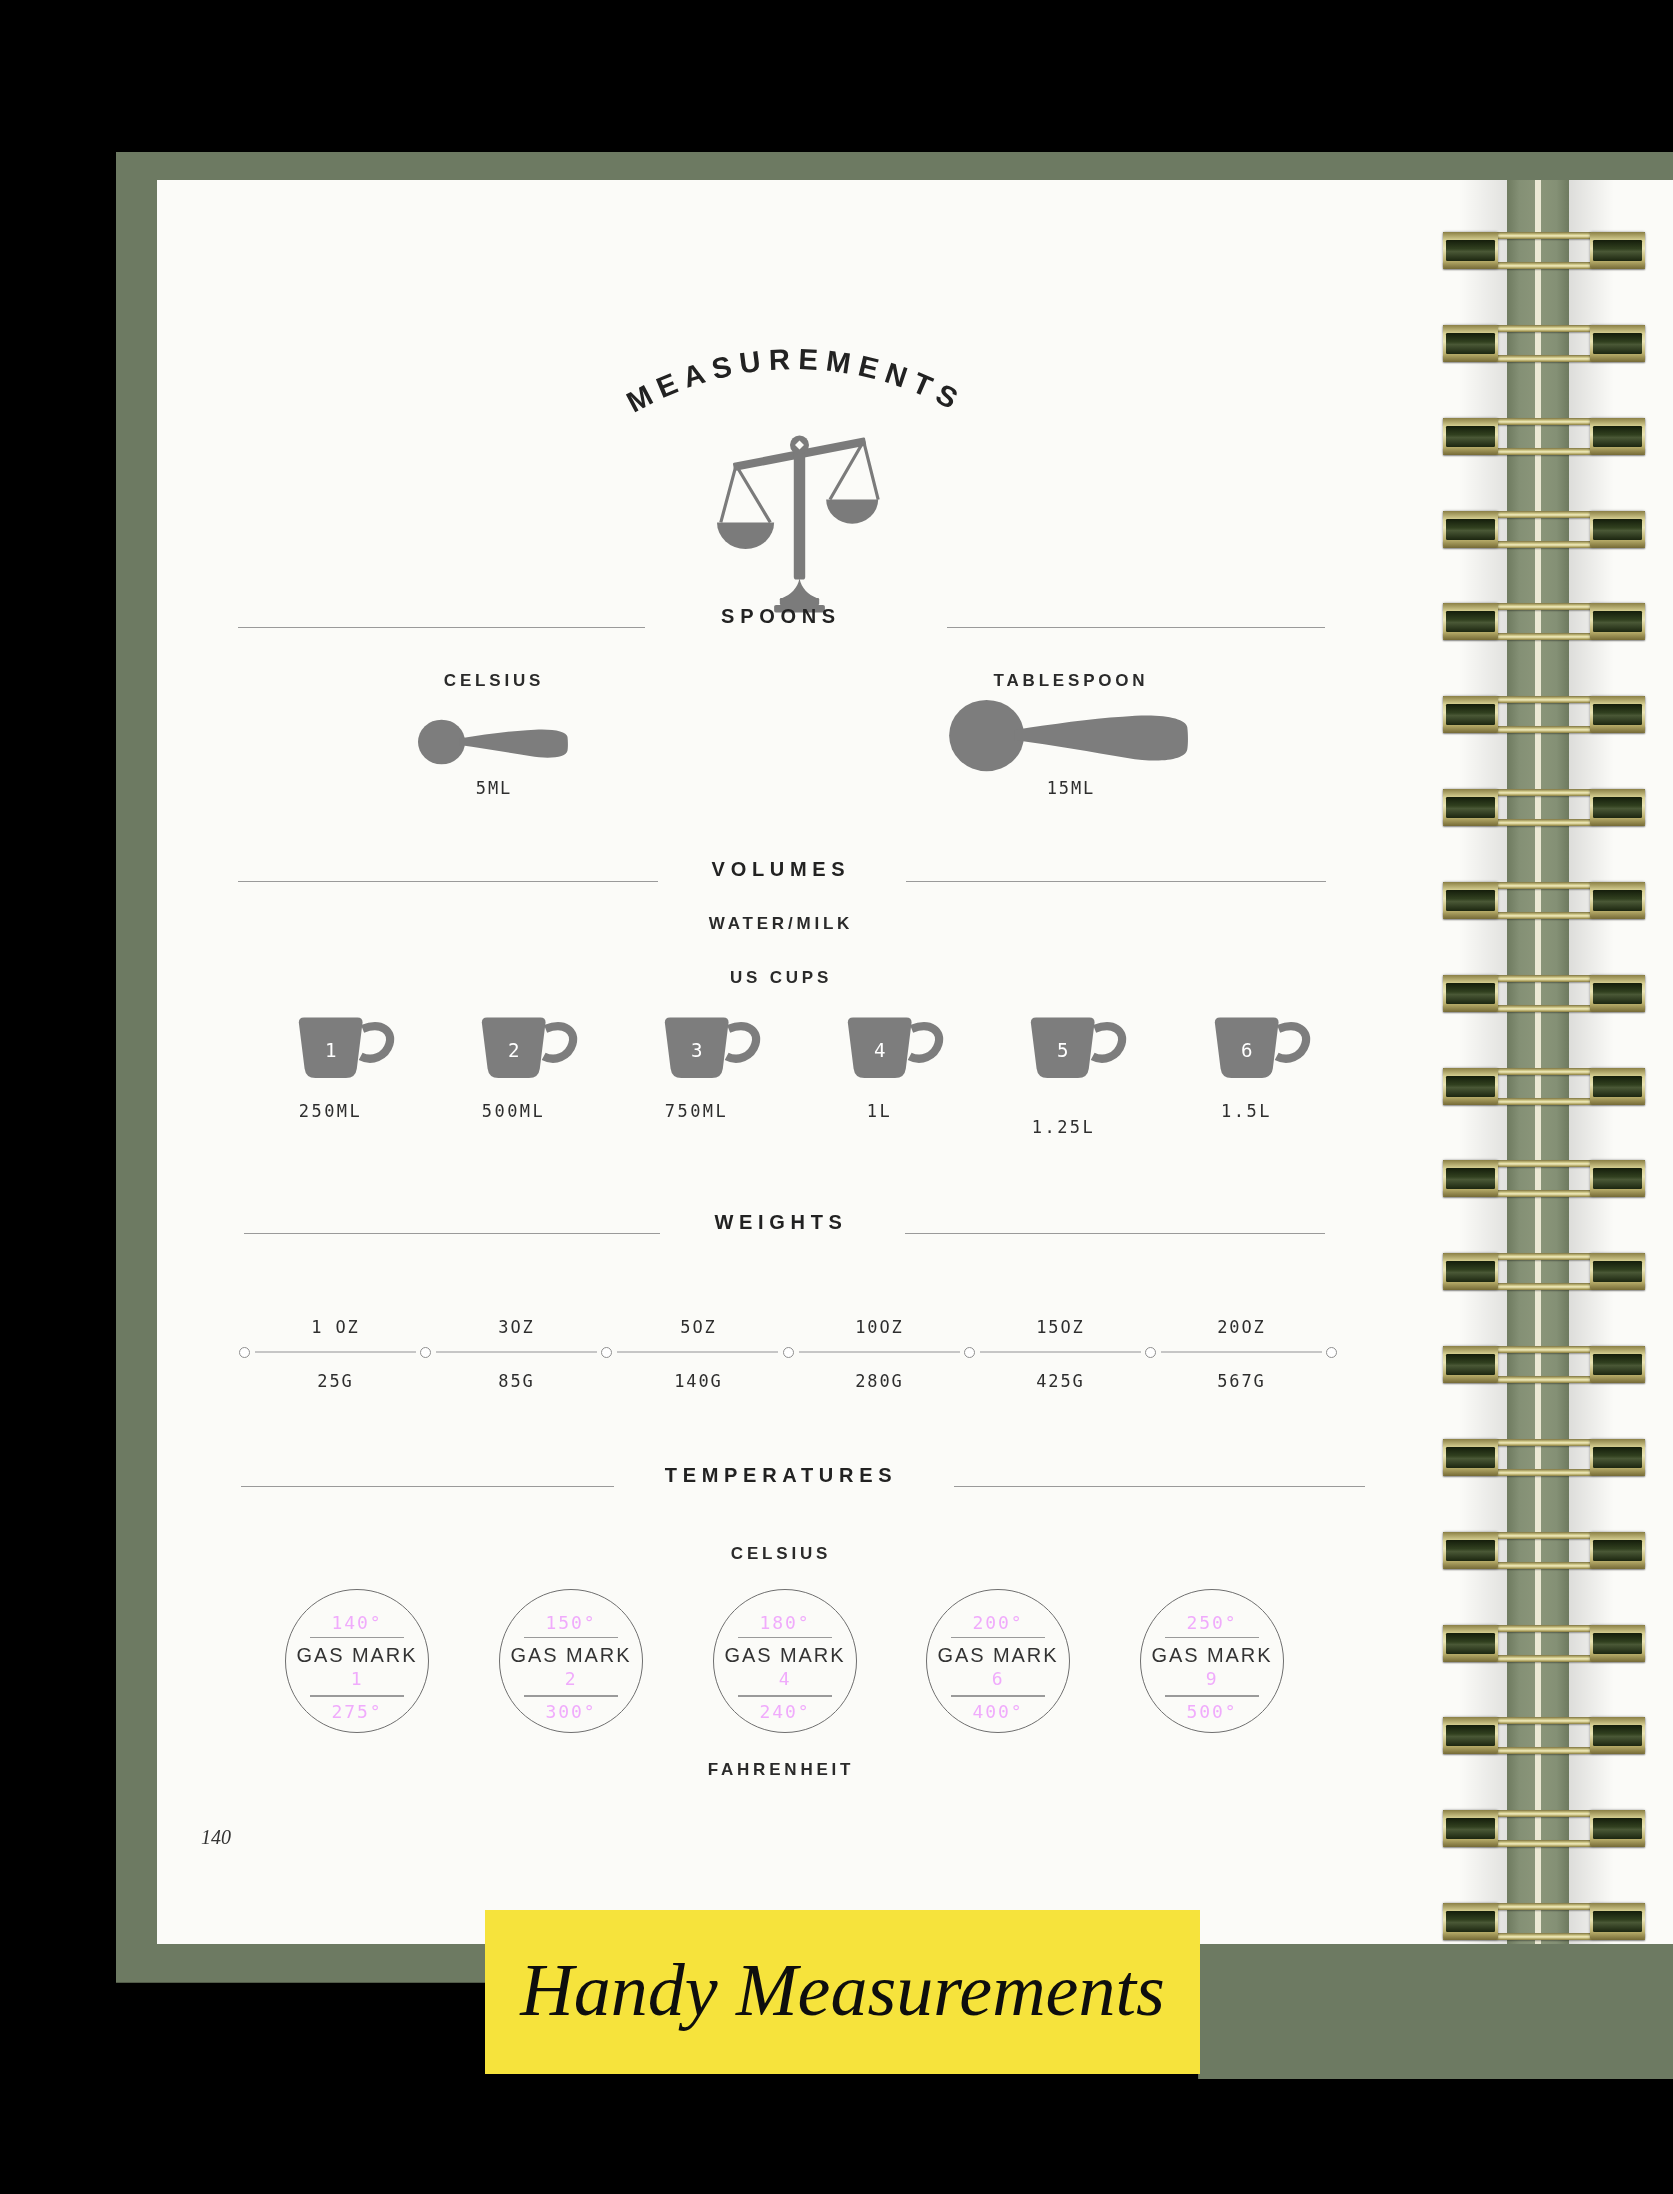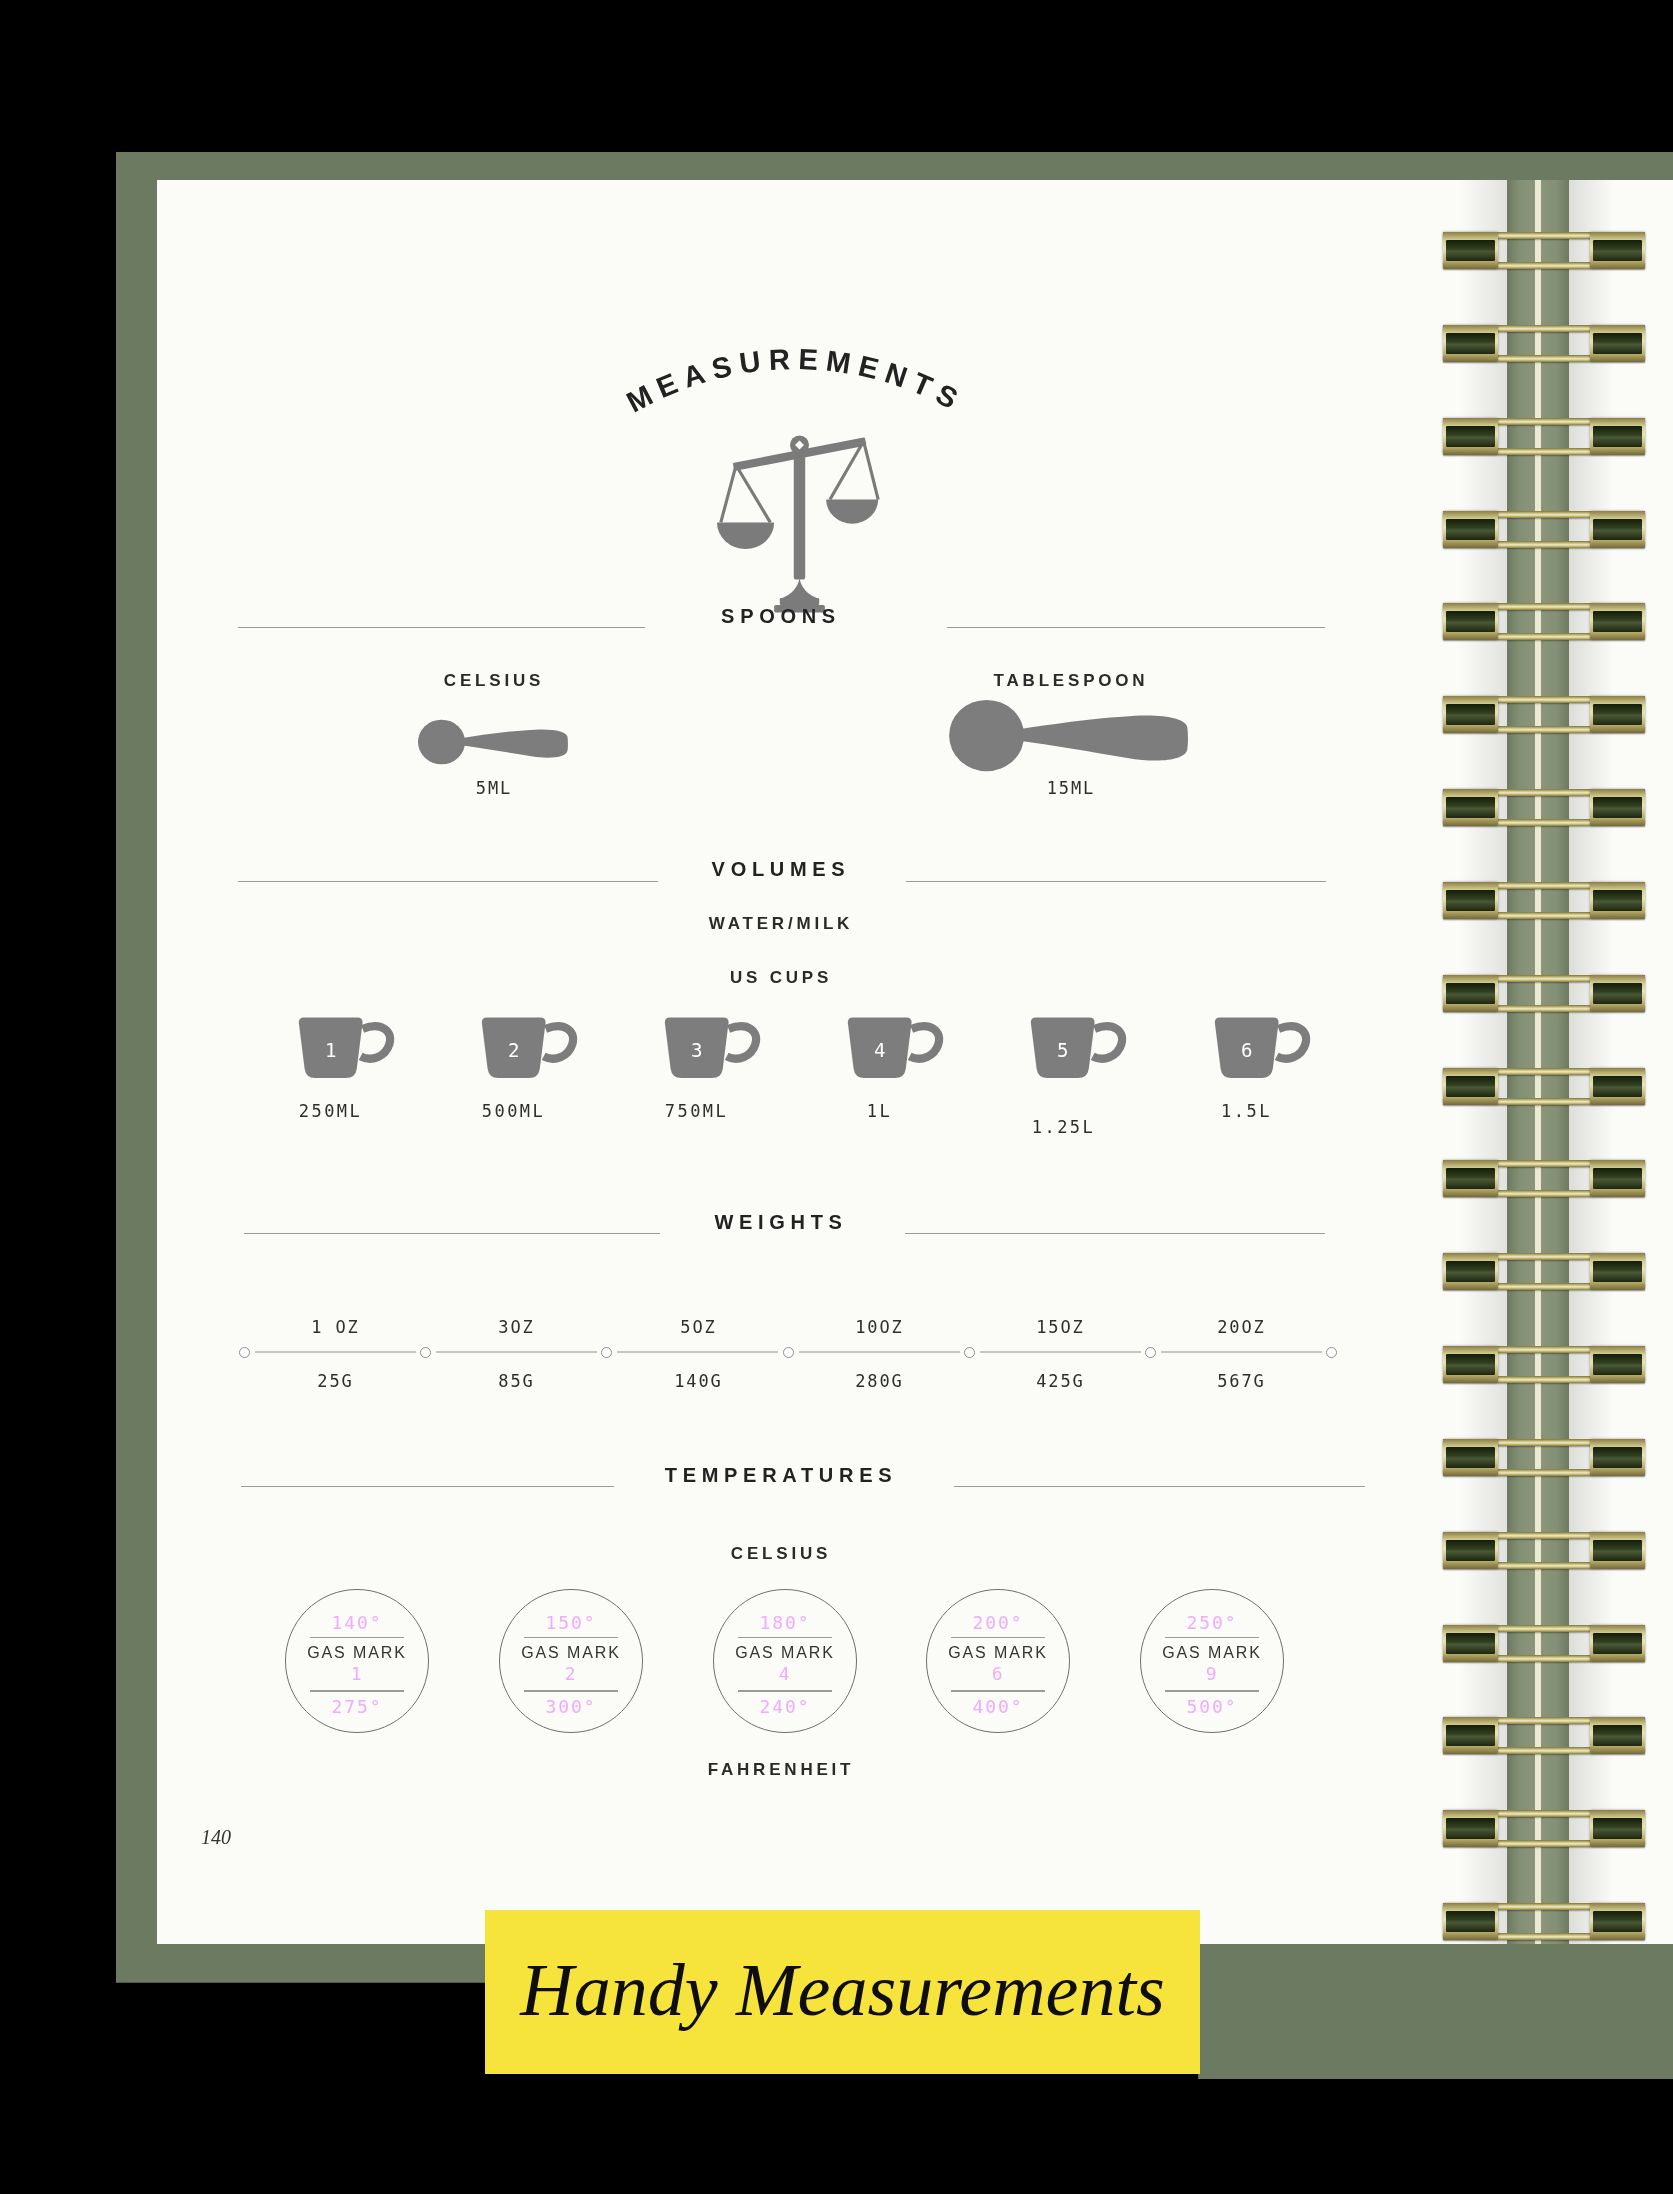--- a/index.html
+++ b/index.html
@@ -45,21 +45,21 @@
          background:#fff;border:1.3px solid #8f8f8f;box-sizing:border-box;}
   .wseg{position:absolute;top:1351px;height:1.9px;background:#c6c6c6;}
   .woz{position:absolute;top:1317px;width:153px;text-align:center;}
   .wg{position:absolute;top:1371px;width:153px;text-align:center;}
   
   .tcircle{position:absolute;top:1589px;width:144px;height:144px;border-radius:50%;
            border:1.3px solid #6f6f6f;box-sizing:border-box;display:flex;flex-direction:column;
            align-items:center;padding-top:21.6px;}
   .tc-div{width:94px;height:1.3px;background:#9a9a9a;margin:4.5px 0;}
   .tc-c,.tc-n,.tc-f{font-family:"DejaVu Sans Mono",monospace;font-size:18px;letter-spacing:1.9px;color:#f0abfc;}
-  .tc-g{font-size:16px;letter-spacing:1.9px;color:#333;margin-top:1.3px;}
+  .tc-g{font-size:20px;letter-spacing:1.9px;color:#333;margin-top:1.3px;}
   .tc-n{margin:1.3px 0 1.3px 0;}
   
   .banner{position:absolute;left:485px;top:1910px;width:715px;height:164px;background:#f6e33c;}
   .banner span{display:block;text-align:center;font-family:"Liberation Serif",serif;font-style:italic;
                font-size:74px;line-height:160px;color:#0e0e0e;white-space:nowrap;}
   .pagenum{position:absolute;left:201px;top:1826px;font-family:"Liberation Serif",serif;
            font-style:italic;font-size:20px;color:#333;}
 </style>
 </head>
 <body>

